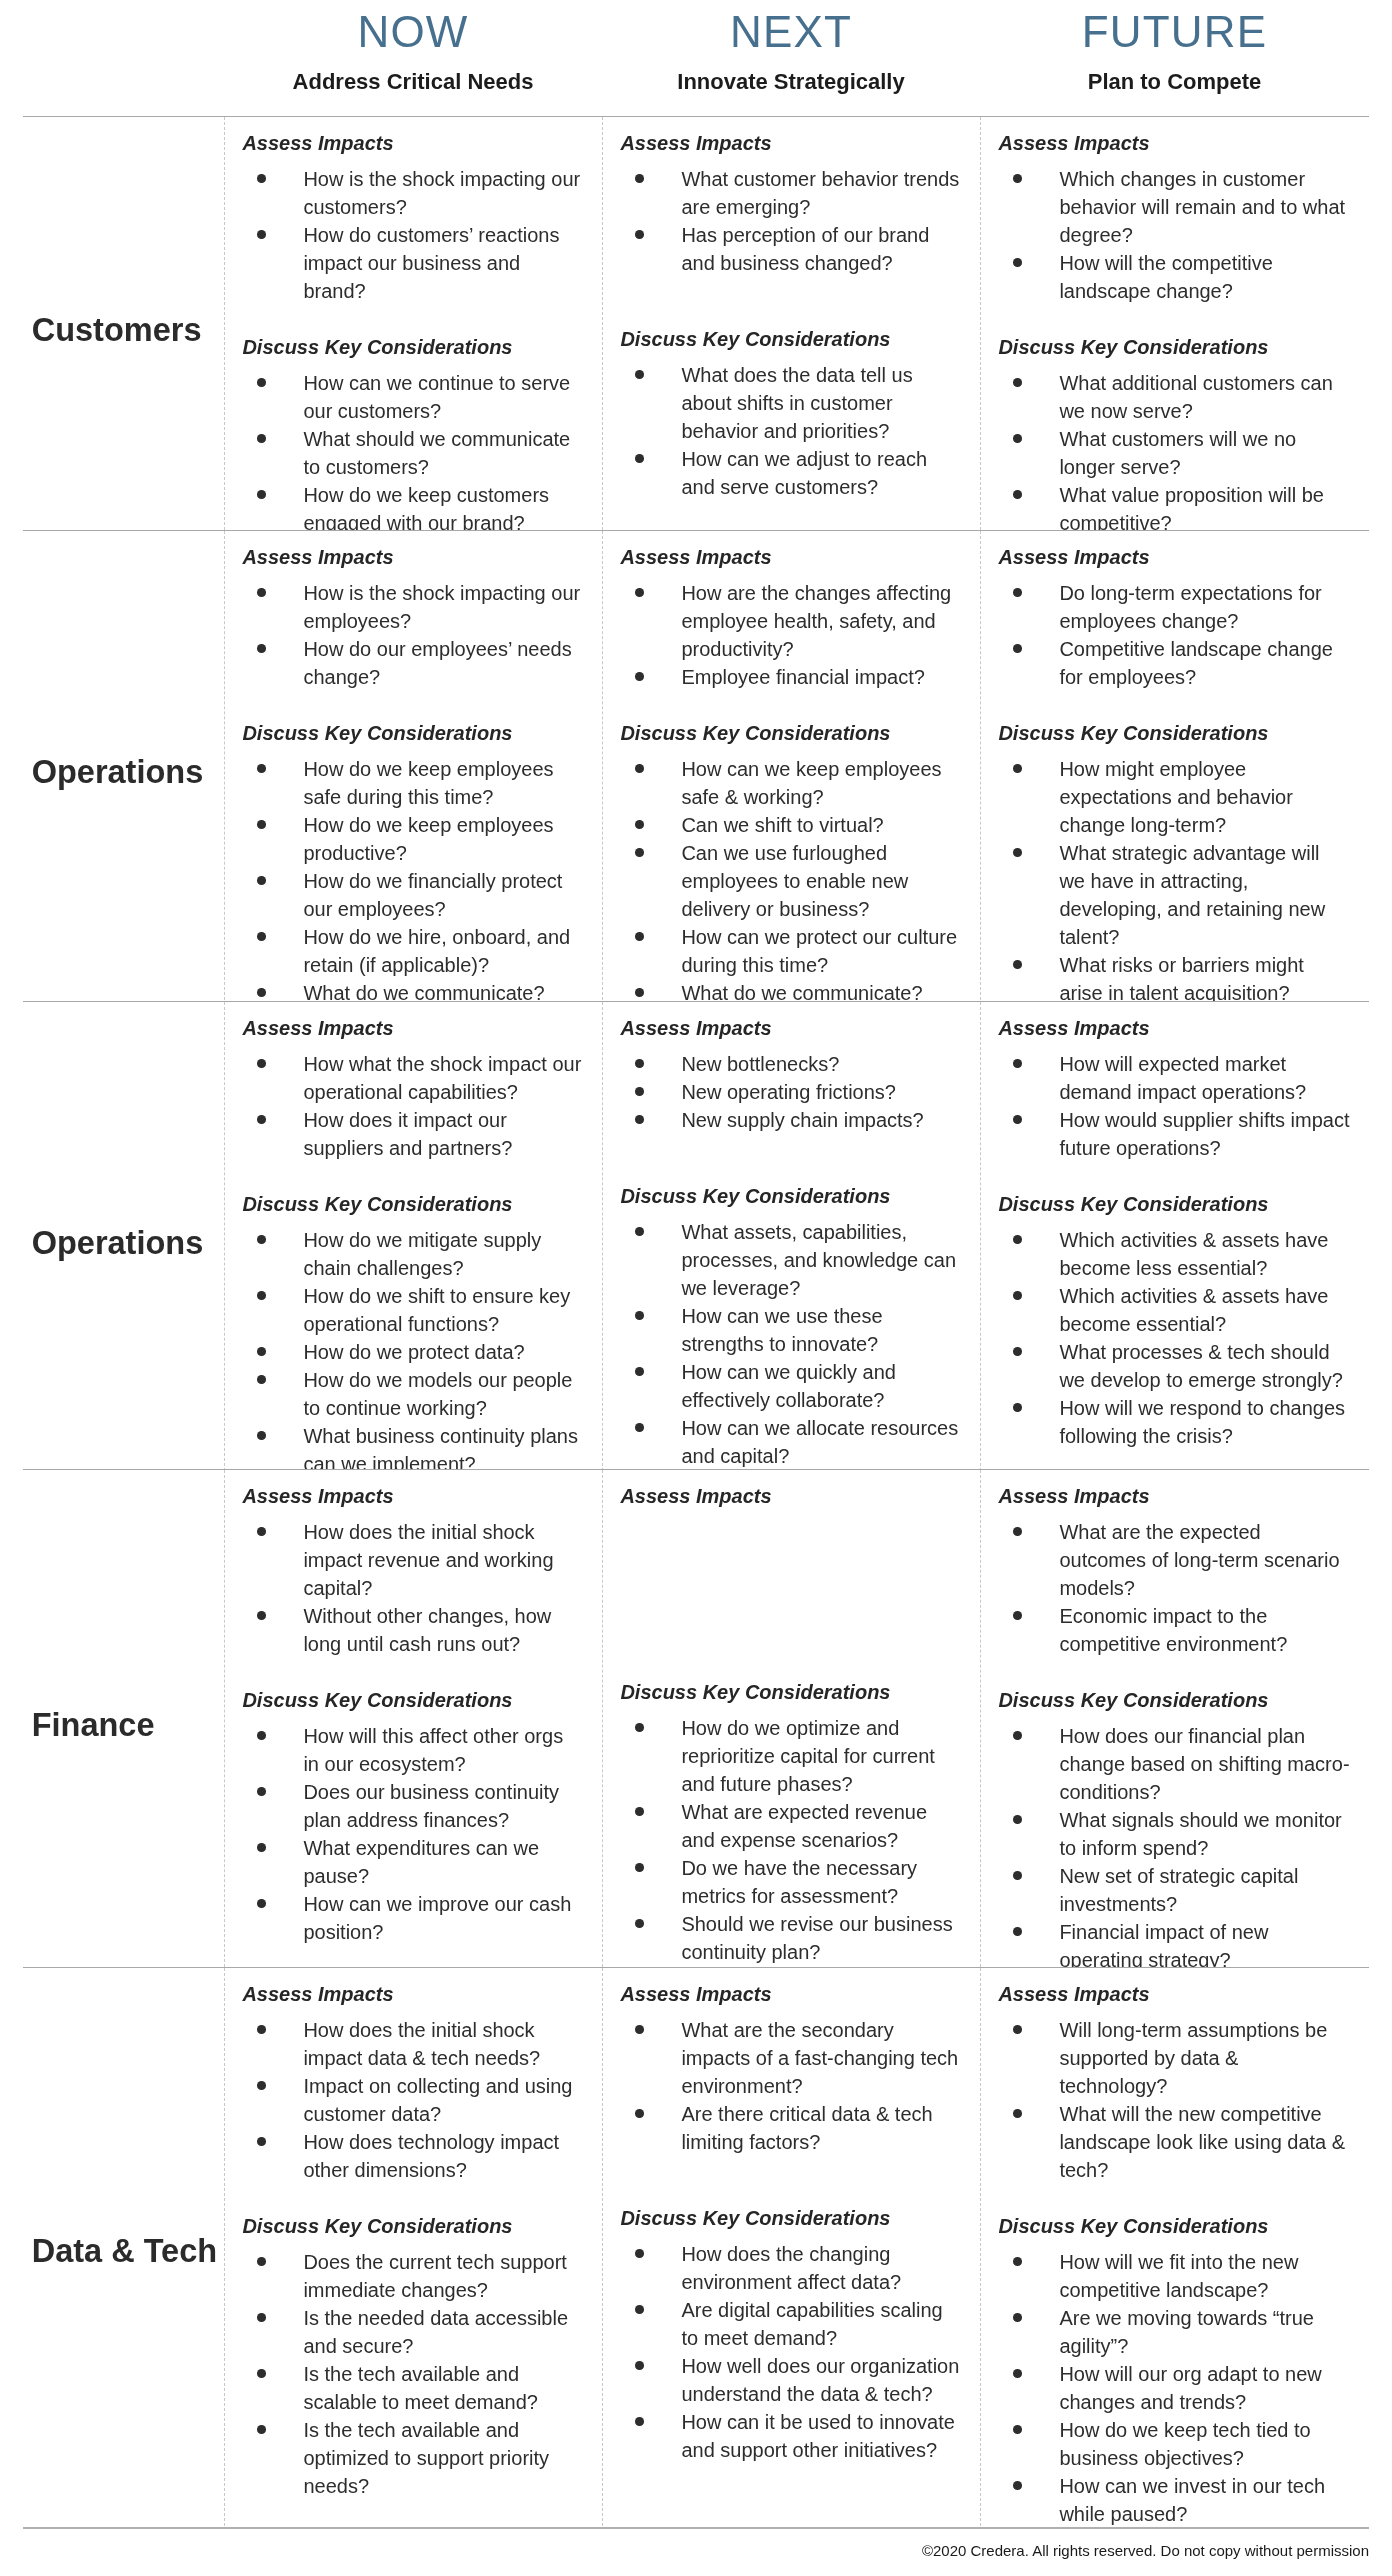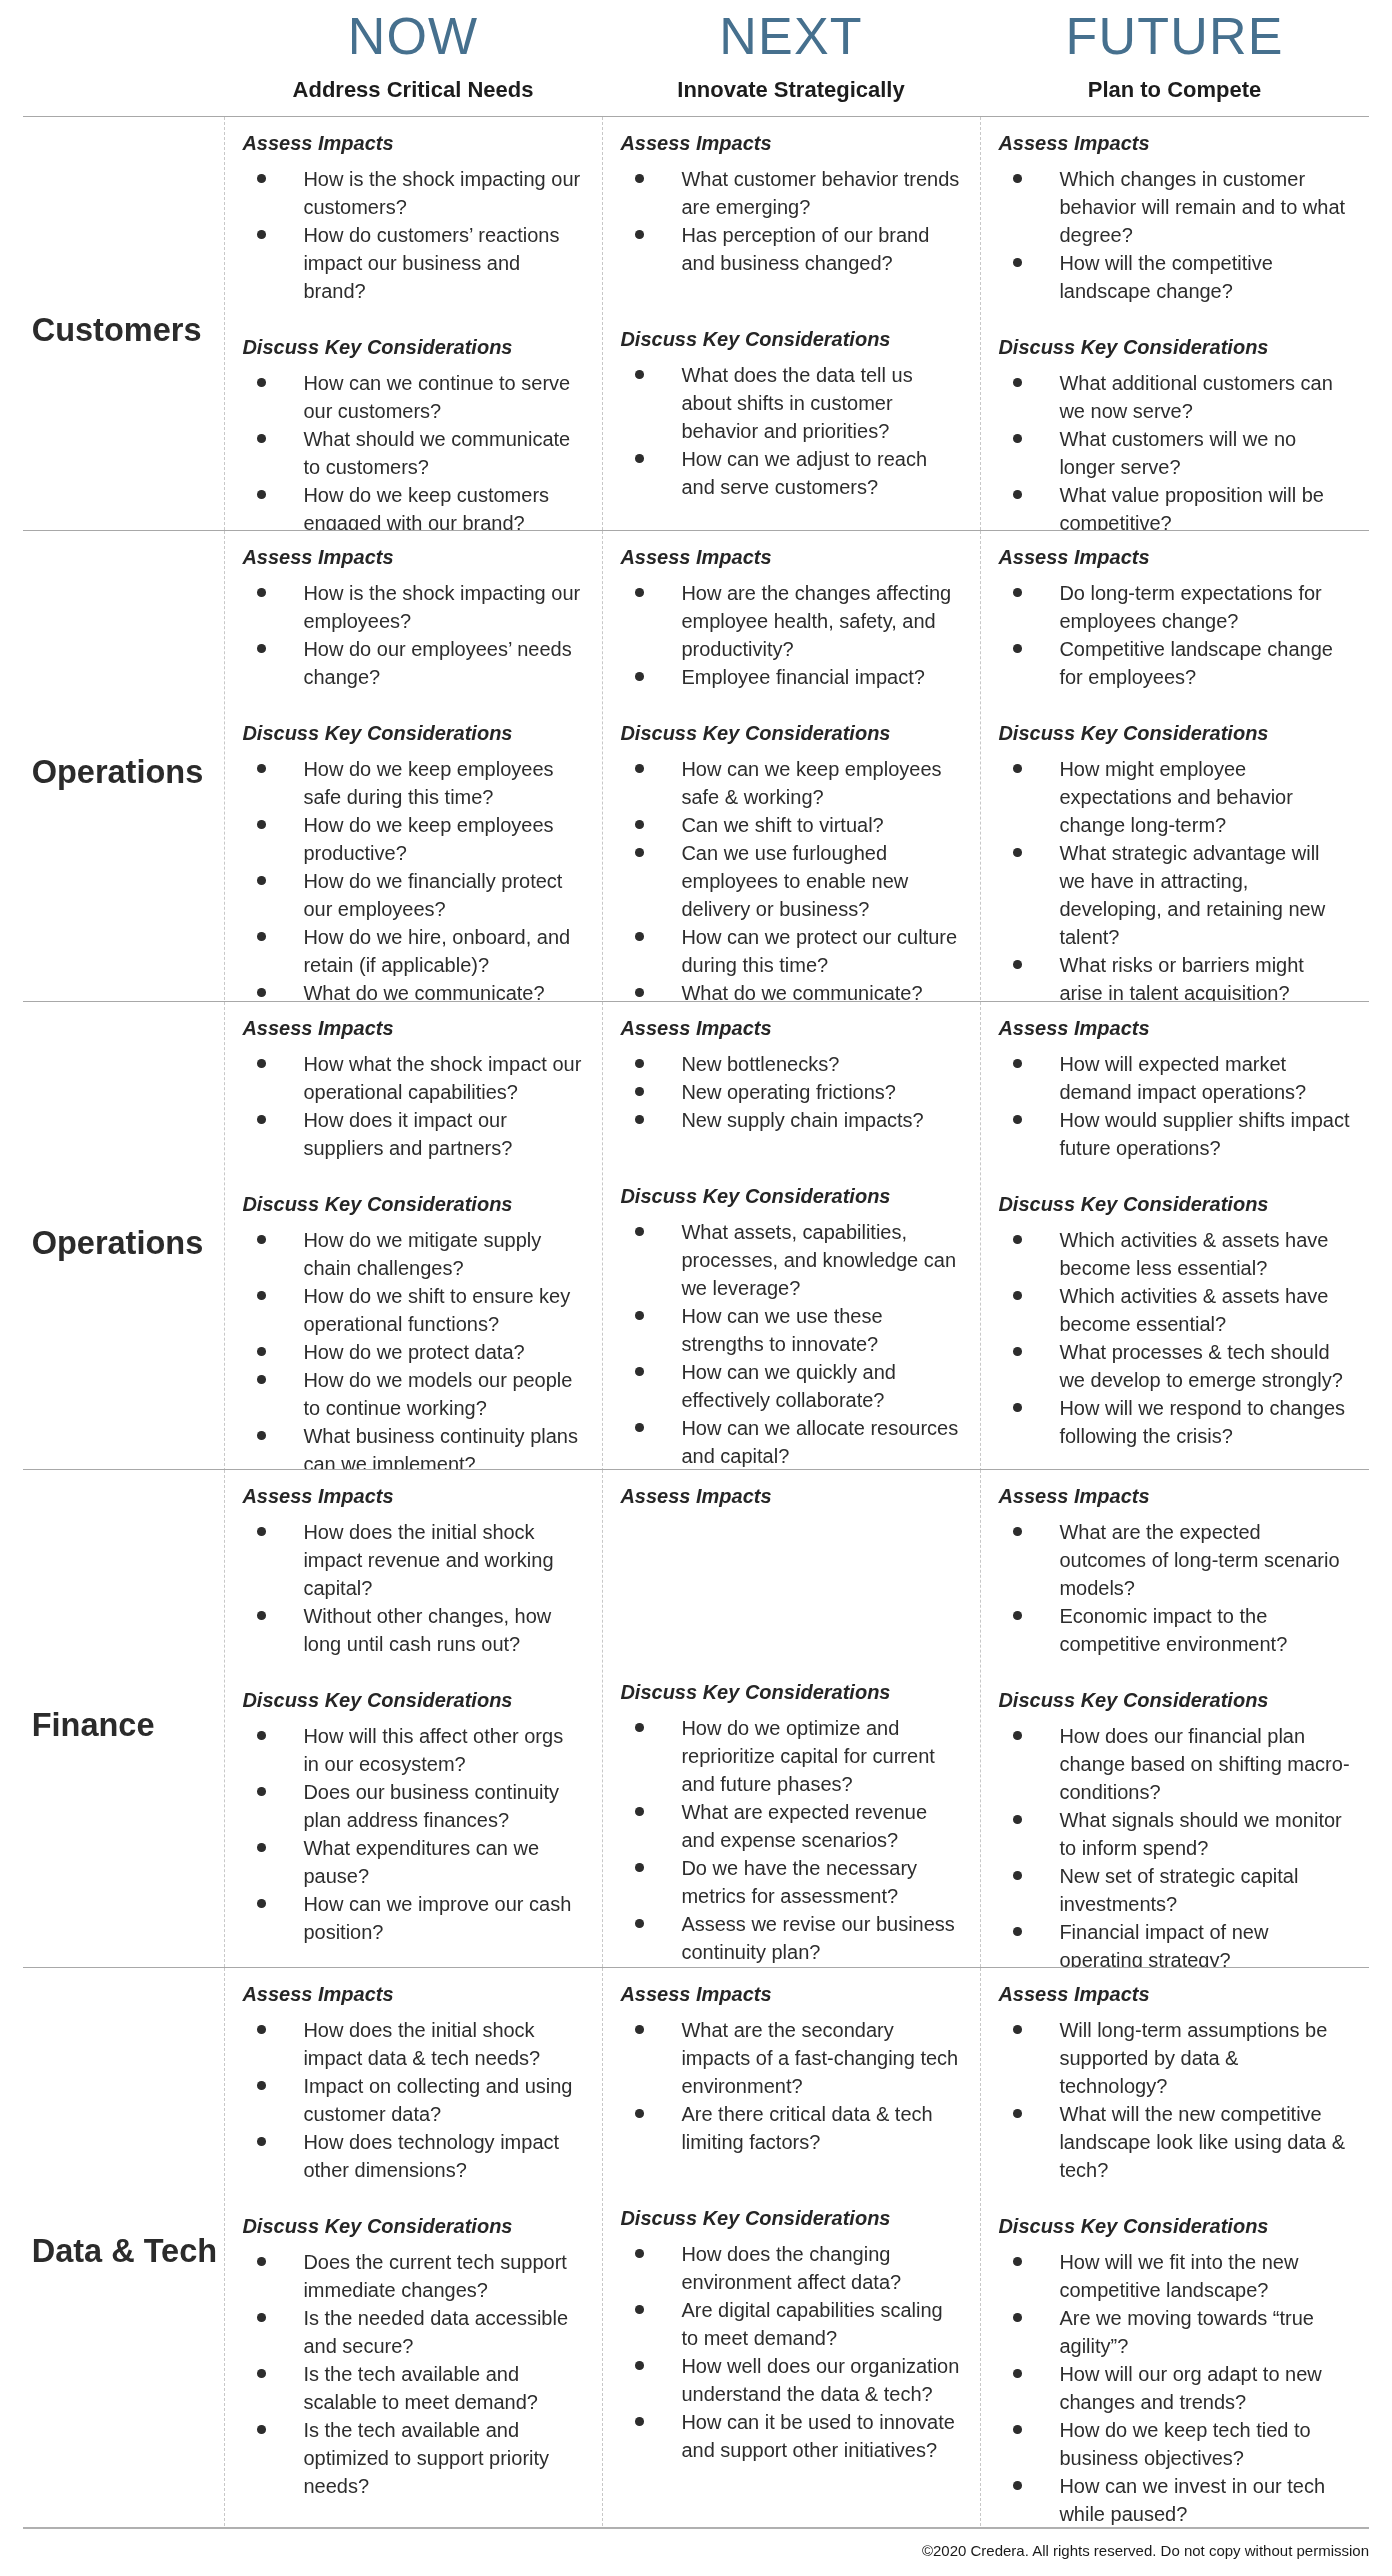--- a/index.html
+++ b/index.html
@@ -14,21 +14,21 @@
   .matrix { position:absolute; left:23px; top:0; width:1346px; }
 
   
   .header-grid {
     display:grid;
     grid-template-columns:201px 378px 378px 389px;
     height:116px;
   }
   .header-cell { text-align:center; padding-top:10.4px; }
   .phase-title {
-    font-size:52px; font-weight:400; letter-spacing:1.2px;
+    font-size:44px; font-weight:400; letter-spacing:1.2px;
     color:#46708e; line-height:1.0;
   }
   .phase-subtitle {
     margin-top:15px;
     font-size:22px; font-weight:700; color:#1c1c1c;
   }
 
   
   .row {
     display:grid;
@@ -282,21 +282,21 @@
           <div class="cell">
             <div class="section section-assess">
               <div class="section-heading">Assess Impacts</div>
             </div>
             <div class="section section-discuss">
               <div class="section-heading">Discuss Key Considerations</div>
               <ul class="bullet-list">
                 <li>How do we optimize and reprioritize capital for current and future phases?</li>
                 <li>What are expected revenue and expense scenarios?</li>
                 <li>Do we have the necessary metrics for assessment?</li>
-                <li>Assess we revise our business continuity plan?</li>
+                <li>Should we revise our business continuity plan?</li>
               </ul>
             </div>
           </div>
           <div class="cell">
             <div class="section section-assess">
               <div class="section-heading">Assess Impacts</div>
               <ul class="bullet-list">
                 <li>What are the expected outcomes of long-term scenario models?</li>
                 <li>Economic impact to the competitive environment?</li>
               </ul>

